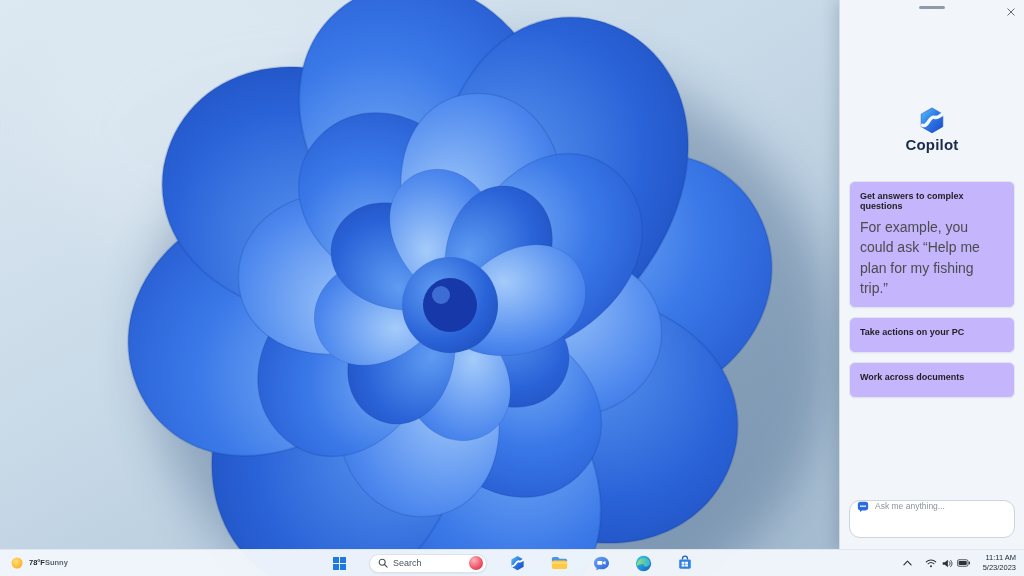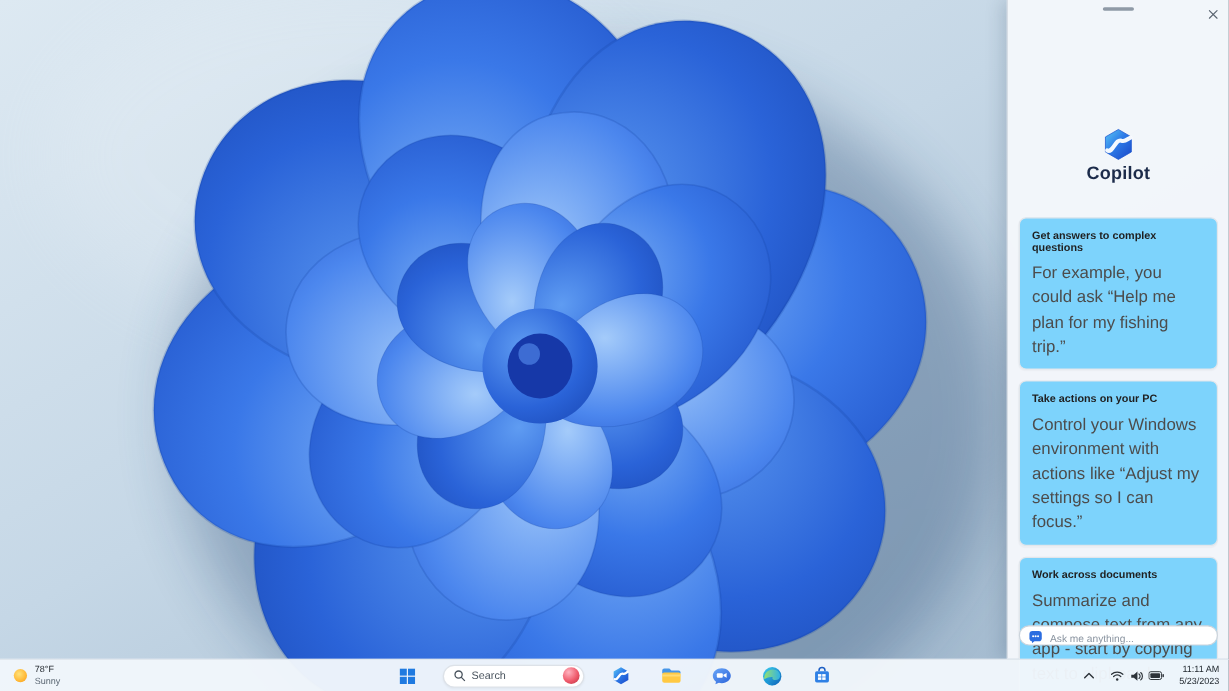--- a/index.html
+++ b/index.html
@@ -28,53 +28,53 @@
     position:absolute; top:4px; right:5px; width:16px; height:16px;
     display:flex; align-items:center; justify-content:center; border-radius:3px; cursor:pointer;
   }
 
   .cop-header { margin-top:106px; display:flex; flex-direction:column; align-items:center; }
   .cop-logo { width:30px; height:30px; }
   .cop-title { font-size:15px; font-weight:bold; color:#1c2b4a; letter-spacing:.2px; }
 
   .cards { margin-top:28px; padding:0 9px; display:flex; flex-direction:column; gap:9px; }
   .card {
-    background:#7dd3fc; border:1px solid #e2e6eb; border-radius:6px;
+    background:#c4b5fd; border:1px solid #e2e6eb; border-radius:6px;
     padding:9px 10px; cursor:pointer; box-shadow:0 1px 1px rgba(0,0,0,.03);
   }
   .card-title { font-size:9px; font-weight:bold; color:#1f1f1f; margin-bottom:6px; }
   .card-body  { font-size:14px; color:#4c4c4c; line-height:1.45; }
 
   .disclaimer {
     margin-top:11px; padding:0 13px; text-align:center;
     font-size:8.5px; line-height:1.55; color:#64788c;
   }
   .disclaimer .link { color:#1a6fd4; cursor:pointer; }
 
   .ask-bar {
-    position:absolute; left:9px; right:9px; bottom:11px; height:17px;
+    position:absolute; left:9px; right:9px; bottom:11px; height:38px;
     background:#fff; border:1px solid #ccd4dc; border-radius:11px;
-    display:flex; align-items:flex-end; padding:0 7px; gap:6px;
+    display:flex; align-items:flex-start; padding:0 7px; gap:6px;
   }
   .ask-bar input {
     border:none; outline:none; flex:1; font-size:8.5px; color:#333;
     background:transparent; font-family:inherit; min-width:0;
   }
   .ask-bar input::placeholder { color:#8a94a0; }
 
   
   .taskbar {
     position:absolute; left:0; right:0; bottom:0; height:27px;
     background:rgba(241,246,251,.97); border-top:1px solid #e0e7ee;
   }
   .tb-left {
     position:absolute; left:5px; top:1px; bottom:1px;
     display:flex; align-items:center; gap:5px; cursor:pointer; padding:0 5px; border-radius:4px;
   }
-  .weather-text { display:flex; flex-direction:column; justify-content:center; }
+  .weather-text { display:flex; justify-content:center;font-weight:bold; }
   .weather-temp { font-size:7.5px; color:#20262c; line-height:1.3; }
   .weather-cond { font-size:7.5px; color:#5a6672; line-height:1.3; }
 
   .tb-center {
     position:absolute; left:50%; top:1px; bottom:1px; transform:translateX(-50%);
     display:flex; align-items:center; gap:18px;
   }
   .tb-btn {
     width:24px; height:24px; display:flex; align-items:center; justify-content:center;
     border-radius:4px; cursor:pointer; flex:none;
@@ -204,25 +204,23 @@
       <div class="cop-title">Copilot</div>
     </div>
 
     <div class="cards">
       <div class="card">
         <div class="card-title">Get answers to complex questions</div>
         <div class="card-body">For example, you could ask “Help me plan for my fishing trip.”</div>
       </div>
       <div class="card">
         <div class="card-title">Take actions on your PC</div>
-        <div class="card-body">Control your Windows environment with actions like “Adjust my settings so I can focus.”</div>
       </div>
       <div class="card">
         <div class="card-title">Work across documents</div>
-        <div class="card-body">Summarize and compose text from any app - start by copying text to clipboard.</div>
       </div>
     </div>
 
 
     <div class="ask-bar">
       <svg class="compose-icon" width="12" height="12" viewBox="0 0 14 14">
         <rect x="1" y="1" width="12" height="10" rx="3" fill="#2b6de0"></rect>
         <path d="M3.5 13 L6 10.6 L3.5 10.6 Z" fill="#2b6de0"></path>
         <circle cx="4.6" cy="6" r="1" fill="#fff"></circle>
         <circle cx="7" cy="6" r="1" fill="#fff"></circle>

